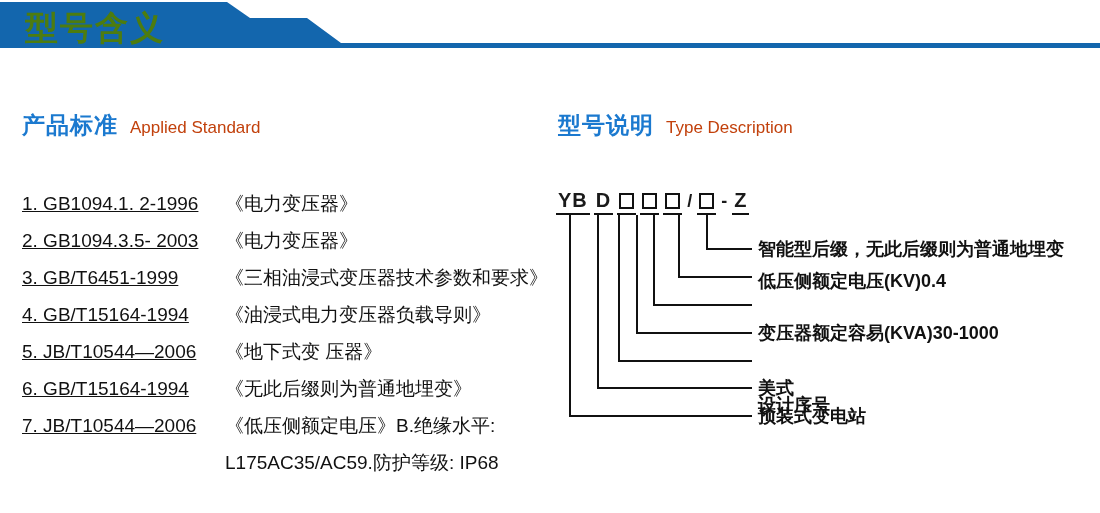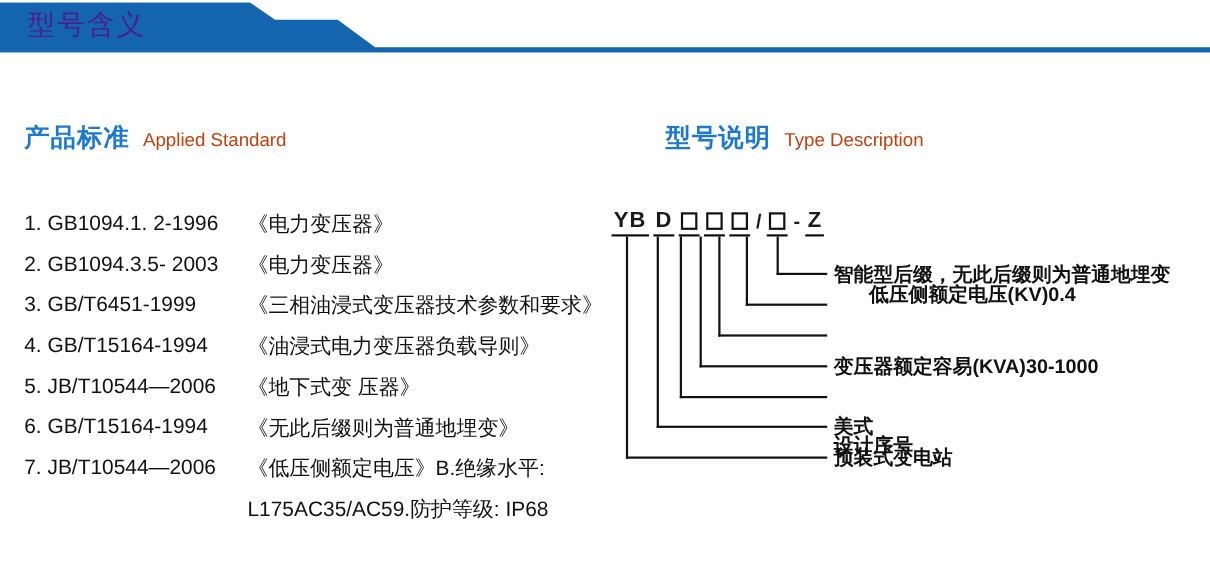--- a/index.html
+++ b/index.html
@@ -6,35 +6,35 @@
   .page{
     position:relative;width:1100px;height:513px;background:#ffffff;overflow:hidden;
     font-family:"Liberation Sans","DejaVu Sans",sans-serif;color:#1a1a1a;
   }
   
   .banner{
     position:absolute;left:0;top:2px;width:1100px;height:46px;background:#1366ad;
     clip-path:polygon(0 0,227px 0,250px 16px,307px 16px,341px 41px,1100px 41px,1100px 46px,0 46px);
   }
   .banner-title{
-    position:absolute;left:25px;top:6px;font-size:25px;font-weight:400;color:#4c1d95;letter-spacing:2px;
+    position:absolute;left:25px;top:6px;font-size:33px;font-weight:700;color:#4d7c0f;letter-spacing:2px;
   }
   .banner-subtitle{
     position:absolute;left:186px;top:25px;font-size:17px;color:#ffffff;letter-spacing:1.5px;
   }
   
   .sec-head{position:absolute;top:110px;display:flex;align-items:baseline;gap:12px;}
   .sec-head.left{left:22px;}
-  .sec-head.right{left:558px;margin-left:47px;}
+  .sec-head.right{left:558px;}
   .sec-head .cn{font-size:23px;font-weight:700;color:#1b79cf;letter-spacing:1px;}
   .sec-head .en{font-size:17px;color:#c2410c;}
   
   .std-list{position:absolute;left:22px;top:185px;width:530px;}
   .std-row{display:flex;height:37px;align-items:center;font-size:19px;color:#111;}
-  .std-code{width:203px;flex:0 0 203px;white-space:nowrap;}
+  .std-code{width:203px;flex:0 0 203px;white-space:nowrap;text-decoration:underline;}
   .std-title{white-space:nowrap;}
   
   .code-row{position:absolute;left:556px;top:190px;display:flex;align-items:flex-end;gap:4px;}
   .cg{border-bottom:2px solid #111;padding:0 2px 2px;display:flex;align-items:flex-end;text-align:center;}
   .code-txt{font-size:20px;font-weight:700;letter-spacing:1px;line-height:21px;}
   .box{display:inline-block;width:11px;height:12px;border:2px solid #111;margin-bottom:2px;}
   .sep{font-size:18px;font-weight:700;line-height:20px;padding:0 1px 4px;}
   
   .vline{position:absolute;width:2px;background:#111;}
   .hline{position:absolute;height:2px;background:#111;}
@@ -133,19 +133,19 @@
 
   <div class="hline" style="left:706px;top:248px;width:46px;"></div>
   <div class="hline" style="left:678px;top:276px;width:74px;"></div>
   <div class="hline" style="left:653px;top:304px;width:99px;"></div>
   <div class="hline" style="left:636px;top:332px;width:116px;"></div>
   <div class="hline" style="left:618px;top:360px;width:134px;"></div>
   <div class="hline" style="left:597px;top:387px;width:155px;"></div>
   <div class="hline" style="left:569px;top:415px;width:183px;"></div>
 
   <div class="legend-label" style="top:238px;">智能型后缀，无此后缀则为普通地埋变</div>
-  <div class="legend-label" style="top:257px;margin-left:32px;">低压侧额定电压(KV)0.4</div>
+  <div class="legend-label" style="top:270px;">低压侧额定电压(KV)0.4</div>
   <div class="legend-label" style="top:322px;">变压器额定容易(KVA)30-1000</div>
   <div class="legend-label" style="top:368px;margin-top:26px;">设计序号</div>
   <div class="legend-label" style="top:377px;">美式</div>
   <div class="legend-label" style="top:405px;">预装式变电站</div>
 
 </div>
 
 </body></html>

